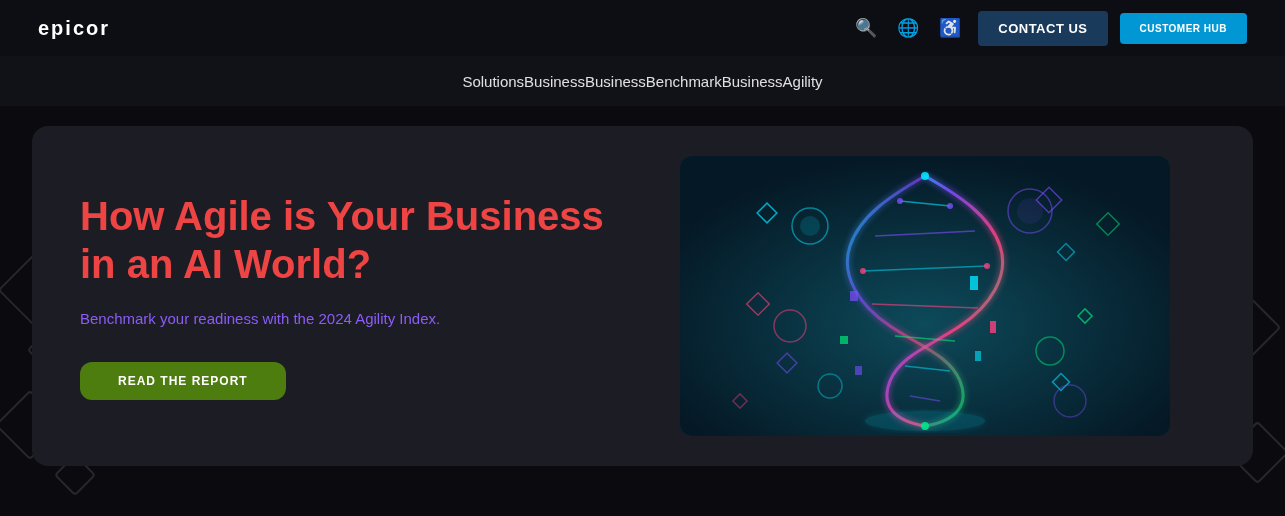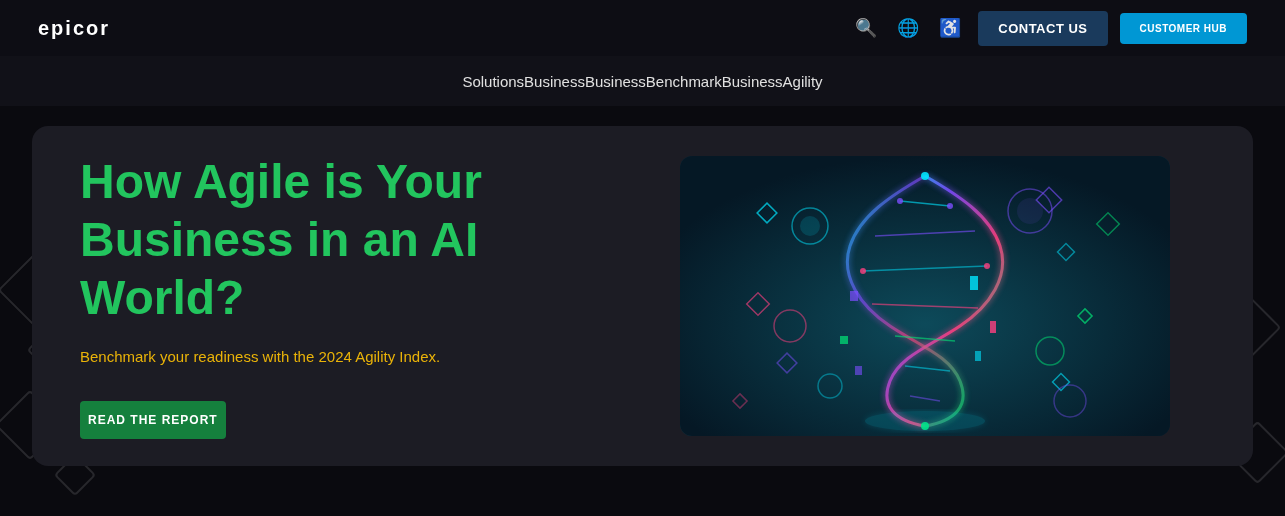--- a/index.html
+++ b/index.html
@@ -122,42 +122,42 @@
       gap: 40px;
       height: 340px;
       position: relative;
       z-index: 5;
     }
     .hero-content {
       flex: 1;
       max-width: 560px;
     }
     .hero-title {
-      color: #22c55e;
-      font-size: 48px;
+      color: #ef4444;
+      font-size: 40px;
       font-weight: 800;
       line-height: 1.2;
       margin-bottom: 20px;
     }
     .hero-subtitle {
-      color: #eab308;
+      color: #8b5cf6;
       font-size: 15px;
       margin-bottom: 32px;
       line-height: 1.5;
     }
     .btn-read-report {
-      background: #15803d;
+      background: #4d7c0f;
       color: white;
       border: none;
-      padding: 12px 8px;
+      padding: 12px 38px;
       font-size: 12px;
       font-weight: 800;
       letter-spacing: 1px;
       cursor: pointer;
-      border-radius: 4px;
+      border-radius: 12px;
       text-transform: uppercase;
     }
 
     
     .hero-image {
       flex: 0 0 490px;
       height: 280px;
       border-radius: 12px;
       background: linear-gradient(135deg, #0d2a3a 0%, #0a3d4a 30%, #082e40 60%, #051e2e 100%);
       position: relative;

